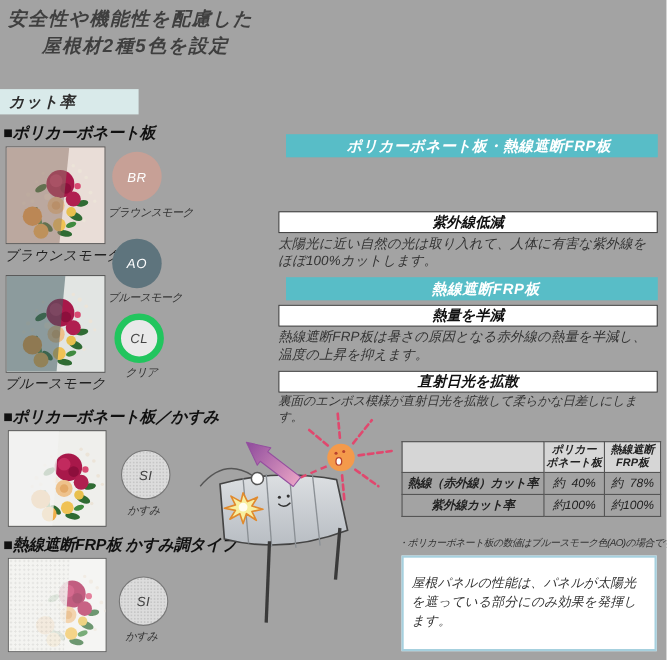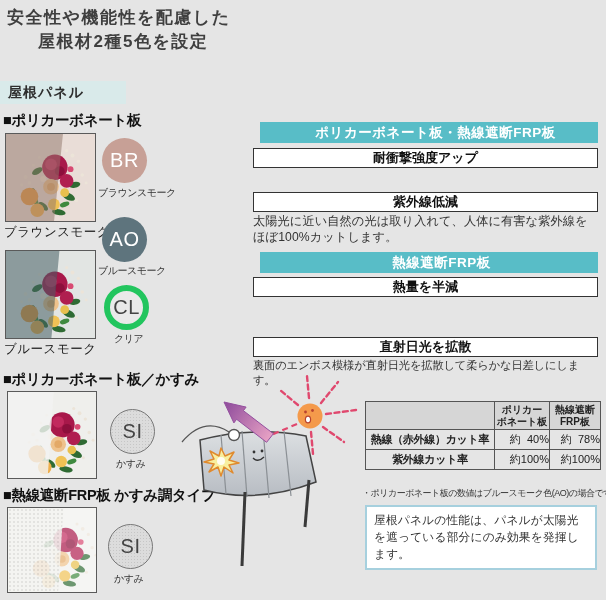--- a/index.html
+++ b/index.html
@@ -1,18 +1,18 @@
 <!DOCTYPE html>
 <html><head>
 <meta charset="utf-8">
 <style>
   * { margin:0; padding:0; box-sizing:border-box; }
   html,body { background:#fff; }
   body { font-family:"Liberation Sans","DejaVu Sans",sans-serif; color:#333; }
-  .stage { position:relative; width:606px; height:600px; background:#e5e5e5; overflow:hidden; }
+  .stage { position:relative; width:606px; height:600px; background:#a3a3a3; overflow:hidden;font-style:italic; }
 
   
   .title-line { position:absolute; font-size:17px; font-weight:bold; color:#3f3f3f; letter-spacing:1.5px; white-space:nowrap; }
   .t1 { left:7px;  top:6px; }
   .t2 { left:38px; top:30px; }
 
   .section-label { position:absolute; left:0; top:81px; width:126px; height:23px;
     background:#d9eaea; font-size:14px; font-weight:bold; color:#2e2e2e;
     line-height:23px; padding-left:8px; letter-spacing:1px; }
 
@@ -37,21 +37,21 @@
   .tint-haze2 { background:rgba(243,243,240,0.85);
     background-image:radial-gradient(rgba(0,0,0,0.07) 1px, transparent 1px); background-size:4px 4px;
     clip-path:polygon(0 0,63% 0,57% 100%,0 100%); }
 
   .photo-caption { position:absolute; font-size:12.5px; color:#222; letter-spacing:0.5px; white-space:nowrap; }
   .pc1 { left:4px; top:224px; }
   .pc2 { left:4px; top:341px; }
 
   .swatch { position:absolute; width:45px; height:45px; border-radius:50%;
     display:flex; align-items:center; justify-content:center;
-    font-size:20px; letter-spacing:0.5px; }
+    font-size:12px; letter-spacing:0.5px; }
   .sw-br { left:102px; top:138px; background:#c7a096; color:#fff; }
   .sw-ao { left:102px; top:217px; background:#5e747d; color:#fff; }
   .sw-cl { left:104px; top:285px; background:#e9e9e9; color:#444; border:6px solid #22c55e; }
   .sw-si { background:#dcdcdc; color:#444; border:1px solid #777;
     background-image:radial-gradient(rgba(0,0,0,0.10) 1px, transparent 1px); background-size:3px 3px; }
   .sw-si1 { left:110px; top:409px; }
   .sw-si2 { left:108px; top:524px; }
 
   .swatch-caption { position:absolute; font-size:10px; color:#333; white-space:nowrap; letter-spacing:-0.5px; }
   .swc-br { left:98px;  top:186px; }
@@ -74,25 +74,25 @@
   .fb4 { top:236px; font-size:11.3px; letter-spacing:-0.2px; }
 
   
   .cmp-title { position:absolute; left:362px; top:384px; font-size:13px; font-weight:bold; color:#111; letter-spacing:0.5px; }
   table.cmp { position:absolute; left:365px; top:401px; border-collapse:collapse; table-layout:fixed; }
   table.cmp th, table.cmp td { border:1px solid #555; }
   table.cmp th { background:#d6d6d6; font-size:10px; font-weight:bold; color:#222; height:28px; line-height:1.15; }
   table.cmp th span { display:block; }
   .cw0 { width:129px; } .cw1 { width:55px; } .cw2 { width:51px; }
   td.lbl { font-size:11px; font-weight:bold; text-align:center; height:20px; color:#222; letter-spacing:-0.3px; }
-  td.val { font-size:11px; text-align:right; white-space:pre; color:#222; }
+  td.val { font-size:11px; text-align:center; white-space:pre; color:#222; }
   .cmp-footnote { position:absolute; left:362px; top:487px; font-size:9px; color:#333; letter-spacing:-0.5px; white-space:nowrap; }
 
   .note-box { position:absolute; left:365px; top:505px; width:232px;
-    border:2px solid #a6d0de; background:#fff; padding:5px 7px;
+    border:2px solid #a6d0de; background:#fff; padding:16px 7px;
     font-size:11.7px; line-height:1.45; color:#333; letter-spacing:0.2px; }
 
   
   .illus { position:absolute; left:148px; top:372px; width:215px; height:228px; }
 </style>
 </head>
 <body>
 
 <div class="stage">
 
@@ -135,21 +135,21 @@
         <circle cx="30" cy="76" r="7" fill="#efae4a"></circle>
         <circle cx="47" cy="70" r="6" fill="#f0c255"></circle>
         <circle cx="58" cy="58" r="4.5" fill="#e8c04e"></circle>
         <circle cx="36" cy="44" r="3" fill="#f4e9da"></circle>
       </g>
     </defs>
   </svg>
 
   <div class="title-line t1">安全性や機能性を配慮した</div>
   <div class="title-line t2">屋根材2種5色を設定</div>
-  <div class="section-label">屋根パネル</div>
+  <div class="section-label">カット率</div>
 
   <div class="sq-heading h1">■ポリカーボネート板</div>
 
   <div class="photo p1">
     <svg viewBox="0 0 91 89">
         <use href="#bouquet" x="2" y="2"></use>
       </svg>
     <div class="tint tint-brown"></div>
   </div>
   <div class="photo-caption pc1">ブラウンスモーク</div>
@@ -187,25 +187,25 @@
         <use href="#bouquet" x="12" y="2"></use>
       </svg>
     <div class="tint veil-full"></div>
     <div class="tint tint-haze2"></div>
   </div>
   <div class="swatch sw-si sw-si2">SI</div>
   <div class="swatch-caption swc-si2">かすみ</div>
 
   <div class="right-col">
     <div class="banner bn1">ポリカーボネート板・熱線遮断FRP板</div>
-    <div class="feat-head fh1">耐衝撃強度アップ</div>
     <div class="feat-head fh2">紫外線低減</div>
     <div class="feat-body fb2">太陽光に近い自然の光は取り入れて、人体に有害な紫外線をほぼ100%カットします。</div>
     <div class="banner bn2">熱線遮断FRP板</div>
     <div class="feat-head fh3">熱量を半減</div>
+    <div class="feat-body fb3">熱線遮断FRP板は暑さの原因となる赤外線の熱量を半減し、温度の上昇を抑えます。</div>
     <div class="feat-head fh4">直射日光を拡散</div>
     <div class="feat-body fb4">裏面のエンボス模様が直射日光を拡散して柔らかな日差しにします。</div>
   </div>
 
   <table class="cmp">
     <thead>
       <tr>
         <th class="cw0"></th>
         <th class="cw1">
           <span>ポリカー</span>

